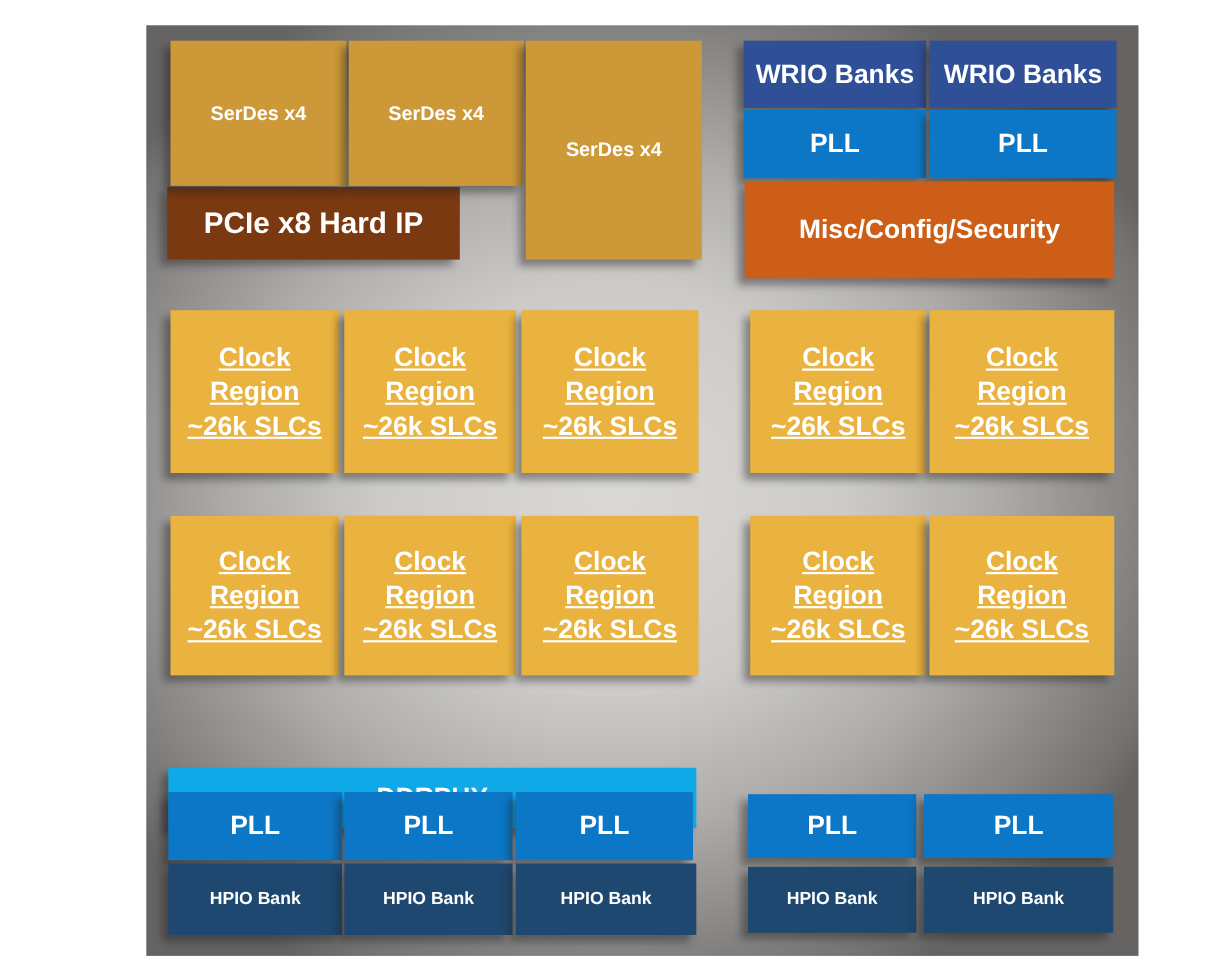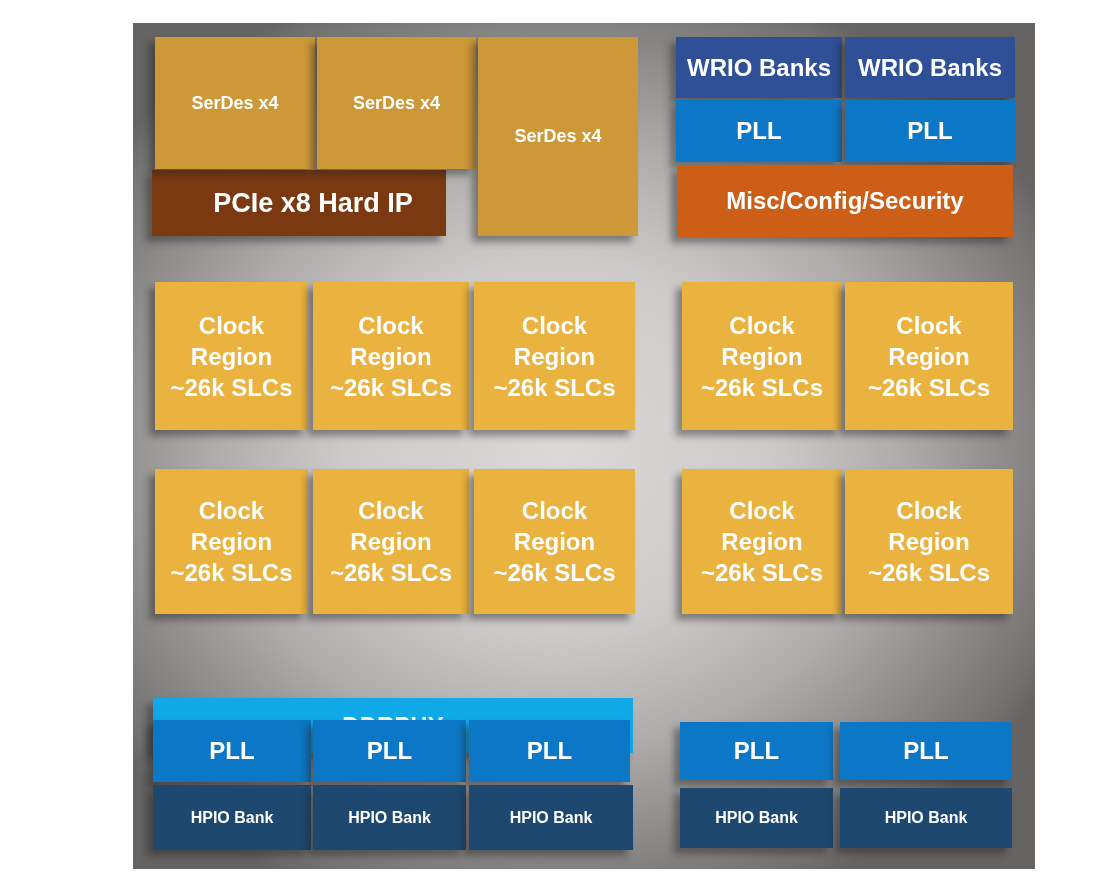--- a/index.html
+++ b/index.html
@@ -34,31 +34,31 @@
     text-align: center;
     box-shadow: -6px 6px 7px rgba(35, 35, 35, 0.45);
     white-space: nowrap;
   }
   .lines span { display: block; }
   .serdes  { font-size: 18px; }
   .pcie    { font-size: 27px; }
   .wrio    { font-size: 24px; }
   .pll     { font-size: 24px; }
   .misc    { font-size: 24px; }
-  .clock   { font-size: 24px; line-height: 31px; }
+  .clock   { font-size: 24px; line-height: 31px; text-decoration: underline; }
   .ddrphy  { font-size: 24px; }
   .hpio    { font-size: 16px; }
 </style>
 </head>
 <body>
 
 <div class="canvas">
   <div class="chip">
 
-    <div class="block pcie" style="left: 19px; top: 147px; width: 266px; height: 66px; background-color: rgb(123, 57, 17); padding-left: 28px;">
+    <div class="block pcie" style="left: 19px; top: 147px; width: 266px; height: 66px; background-color: rgb(123, 57, 17);">
       <span>PCIe x8 Hard IP</span>
     </div>
     <div class="block serdes" style="left: 22px; top: 14px; width: 160px; height: 132px; background-color: rgb(205, 152, 56);">
       <span>SerDes x4</span>
     </div>
     <div class="block serdes" style="left: 184px; top: 14px; width: 159px; height: 132px; background-color: rgb(205, 152, 56);">
       <span>SerDes x4</span>
     </div>
     <div class="block serdes" style="left: 345px; top: 14px; width: 160px; height: 199px; background-color: rgb(205, 152, 56);">
       <span>SerDes x4</span>
@@ -69,21 +69,21 @@
     </div>
     <div class="block wrio" style="left: 712px; top: 14px; width: 170px; height: 61px; background-color: rgb(47, 79, 151);">
       <span>WRIO Banks</span>
     </div>
     <div class="block pll" style="left: 543px; top: 77px; width: 166px; height: 62px; background-color: rgb(12, 119, 198);">
       <span>PLL</span>
     </div>
     <div class="block pll" style="left: 712px; top: 77px; width: 170px; height: 62px; background-color: rgb(12, 119, 198);">
       <span>PLL</span>
     </div>
-    <div class="block misc" style="left: 544px; top: 142px; width: 336px; height: 72px; background-color: rgb(204, 94, 23); justify-content: center;">
+    <div class="block misc" style="left: 544px; top: 142px; width: 336px; height: 88px; background-color: rgb(204, 94, 23); justify-content: center;">
       <span>Misc/Config/Security</span>
     </div>
 
     <div class="block clock" style="left: 22px; top: 259px; width: 153px; height: 148px; background-color: rgb(234, 178, 62);">
       <div class="lines">
         <span>Clock</span>
         <span>Region</span>
         <span>~26k SLCs</span>
       </div>
     </div>

